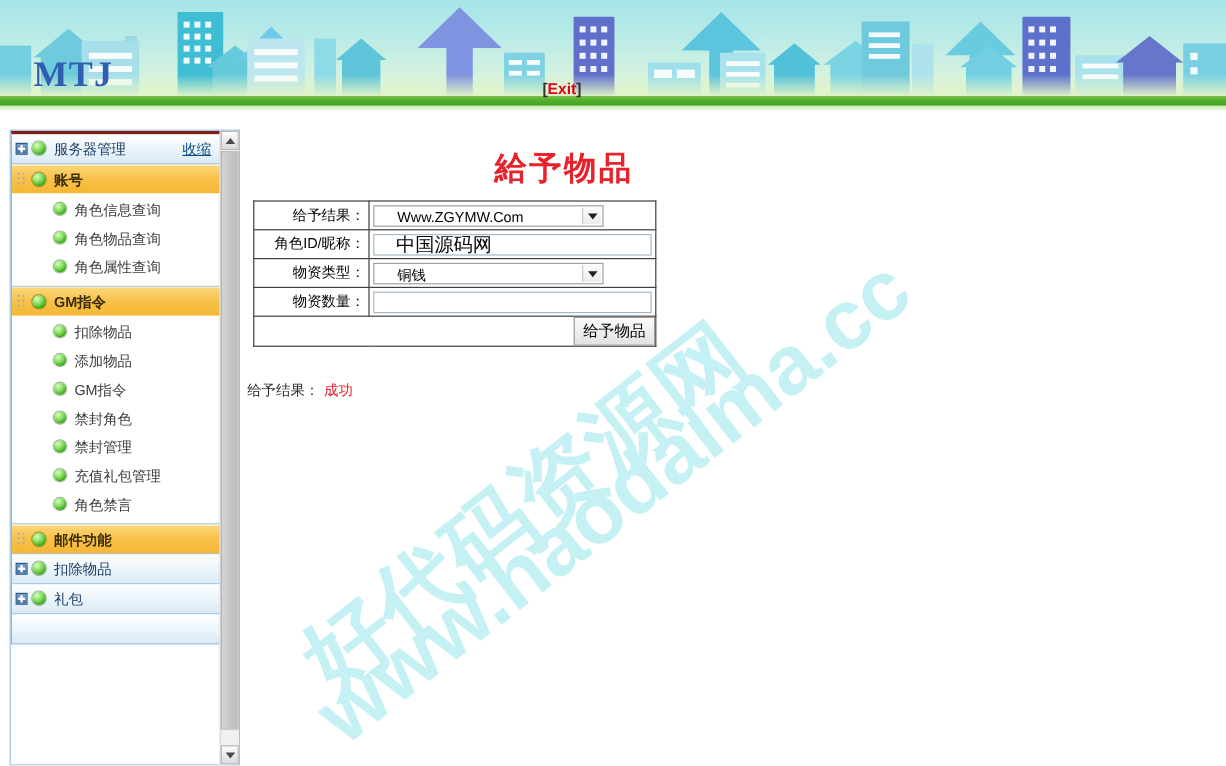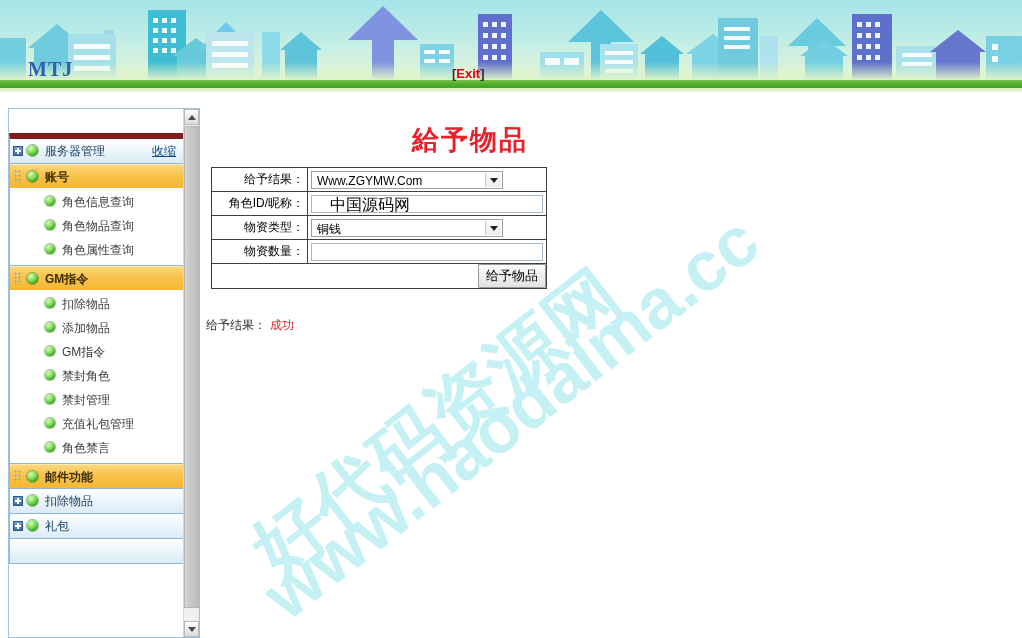--- a/index.html
+++ b/index.html
@@ -33,23 +33,23 @@
   .house .body{position:absolute;bottom:0;left:50%;transform:translateX(-50%);}
   #greenstrip{
     position:absolute;left:0;top:80px;width:1022px;height:9px;
     background:linear-gradient(180deg,#7bc043 0%,#4fae2e 45%,#3f9f22 100%);
   }
   #greenstrip2{
     position:absolute;left:0;top:88px;width:1022px;height:4px;
     background:linear-gradient(180deg,#cfeeb3 0%,#eaf7df 100%);
   }
   #mtj{
-    position:absolute;left:28px;top:58px;
+    position:absolute;left:28px;top:46px;
     font-family:"Liberation Serif","DejaVu Serif",serif;
-    font-size:20px;font-weight:bold;letter-spacing:1px;
+    font-size:30px;font-weight:bold;letter-spacing:1px;
     color:#2f5fb0;z-index:6;
   }
   #exit{
     position:absolute;left:452px;top:66px;z-index:6;
     font-family:"Liberation Sans",sans-serif;
     font-size:13px;font-weight:bold;color:#3a2f2f;
     text-decoration:none;
   }
   #exit .lbl{color:#e1001a;}
 
@@ -82,21 +82,21 @@
     overflow:hidden;
   }
   #menu{
     position:absolute;left:0;top:0;width:176px;
     box-sizing:border-box;
   }
   .grp{
     border:1px solid #8cb7d8;border-top:none;
     box-sizing:border-box;
   }
-  .grp:first-child{border-top:6px solid #7f1d1d;margin-top:24px;}
+  .grp:first-child{border-top:3px solid #7f1d1d;}
   .grp-hd{
     position:relative;height:24px;line-height:24px;
     padding-left:22px;box-sizing:border-box;
     font-size:12px;color:#1b3f63;
     white-space:nowrap;overflow:hidden;
     cursor:pointer;
   }
   .grp-hd.plain{
     background:linear-gradient(180deg,#ffffff 0%,#eaf4fb 55%,#dbeaf6 100%);
   }
@@ -188,21 +188,21 @@
   }
   #form-table td.lab{
     width:92px;text-align:right;padding-right:3px;
     color:#000;white-space:nowrap;font-size:12px;
   }
   #form-table td.fld{padding-left:3px;}
   .sel{
     width:192px;height:18px;line-height:18px;font-size:12px;
     border:1px solid #a0a0a0;background:#ffffff;color:#000;
     position:relative;box-sizing:border-box;
-    padding-left:5px;padding-right:18px;
+    padding-left:19px;padding-right:18px;
     white-space:nowrap;overflow:hidden;cursor:pointer;
     font-family:"Liberation Sans",sans-serif;
   }
   .sel .arw{
     position:absolute;right:1px;top:1px;width:15px;height:14px;
     background:linear-gradient(180deg,#fbfbfb 0%,#ececec 100%);
     border-left:1px solid #c9c9c9;
   }
   .sel .arw:after{
     content:"";position:absolute;left:4px;top:5px;width:0;height:0;

